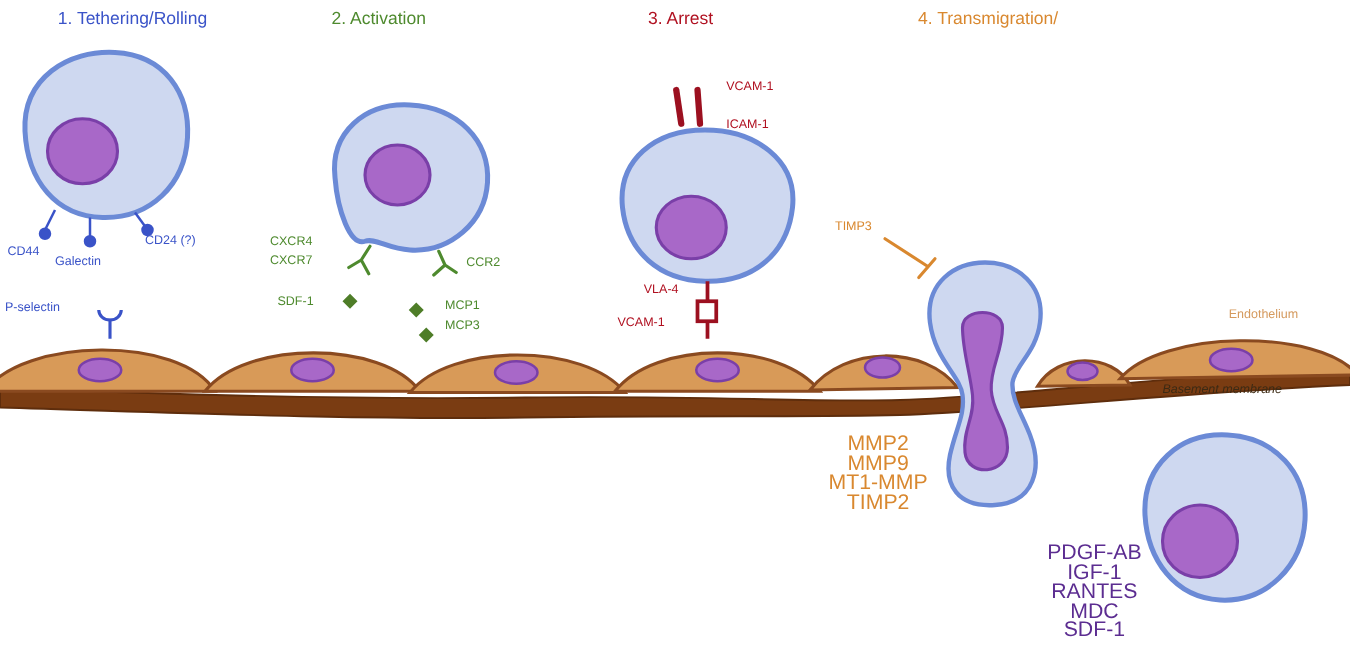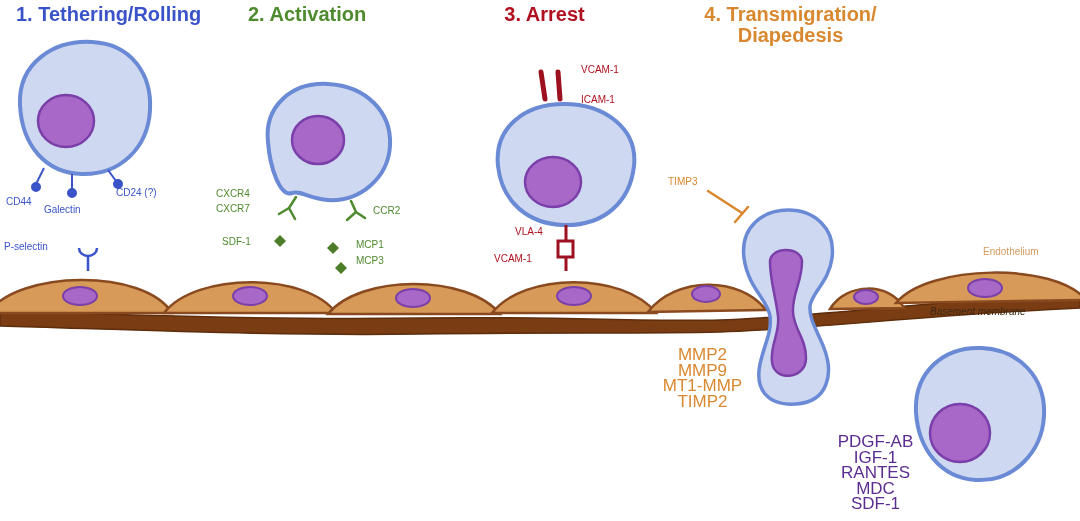--- a/index.html
+++ b/index.html
@@ -6,22 +6,22 @@
   .canvas{
     position:relative;
     width:1080px;height:521px;
     background:#ffffff;
     overflow:hidden;
     font-family:"Liberation Sans", sans-serif;
   }
   .art{position:absolute;left:0;top:0;}
   .hdr{
     position:absolute;
-    font-weight:bold;
-    font-size:20px;
+    font-weight:normal;
+    font-size:14px;
     text-align:center;
     line-height:21px;
     white-space:nowrap;
   }
   .lbl{
     position:absolute;
     font-size:10px;
     white-space:nowrap;
   }
   .stack{
@@ -116,21 +116,20 @@
 
     <path d="M916,412 C914,372 944,346 982,348 C1020,350 1046,378 1044,416 C1042,452 1014,482 976,480 C940,478 918,448 916,412 Z" fill="#ced8f0" stroke="#6b8ad6" stroke-width="4"></path>
     <ellipse cx="960" cy="433" rx="30" ry="29" fill="#a868c8" stroke="#7a3fa8" stroke-width="2.5"></ellipse>
   </svg>
 
   <div class="hdr c-blue" style="left:16px;top:4px;width:180px;">1. Tethering/Rolling</div>
   <div class="hdr c-green" style="left:248px;top:4px;width:110px;">2. Activation</div>
   <div class="hdr c-red" style="left:502px;top:4px;width:85px;">3. Arrest</div>
   <div class="hdr c-orange" style="left:693px;top:4px;width:195px;">
     <div>4. Transmigration/</div>
-    <div>Diapedesis</div>
   </div>
 
   <div class="lbl c-blue" style="left:6px;top:196px;">CD44</div>
   <div class="lbl c-blue" style="left:44px;top:204px;">Galectin</div>
   <div class="lbl c-blue" style="left:116px;top:187px;">CD24 (?)</div>
   <div class="lbl c-blue" style="left:4px;top:241px;">P-selectin</div>
 
   <div class="lbl c-green" style="left:216px;top:188px;">CXCR4</div>
   <div class="lbl c-green" style="left:216px;top:203px;">CXCR7</div>
   <div class="lbl c-green" style="left:222px;top:236px;">SDF-1</div>

